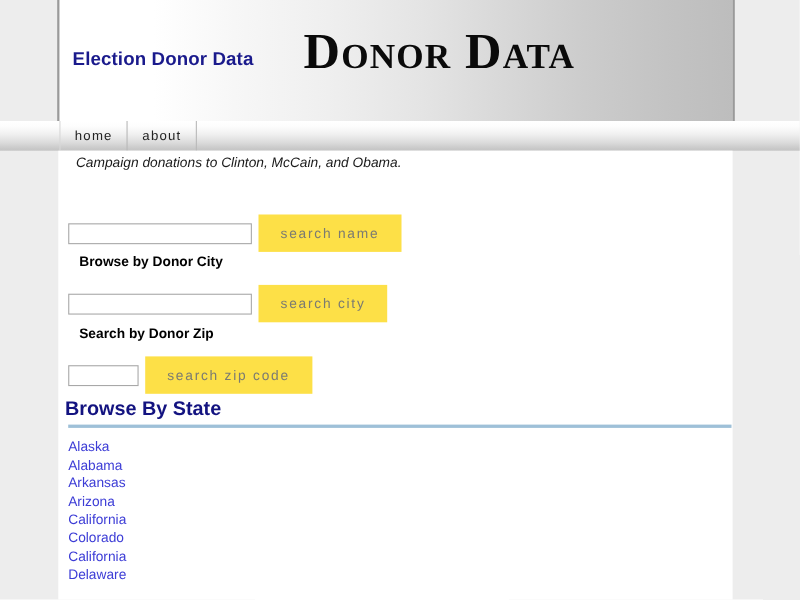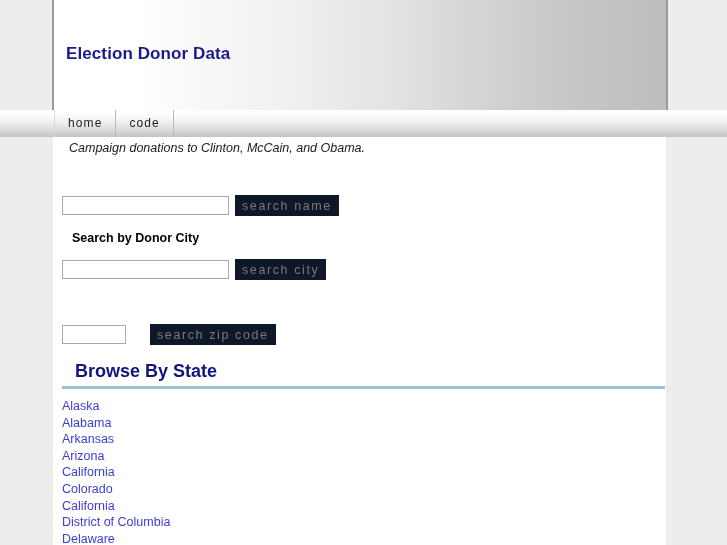--- a/index.html
+++ b/index.html
@@ -126,36 +126,36 @@
     font-size: 12px;
     color: #000;
     padding: 0 3px;
     box-sizing: border-box;
     outline: none;
   }
   .input-wide { width: 167px; }
   .input-narrow { width: 64px; }
   .search-btn {
     margin-left: 6px;
-    height: 21px;
+    height: 34px;
     border: 0;
-    background: #0f172a;
+    background: #fde047;
     color: #7b7b72;
     font-family: "Liberation Sans", sans-serif;
     font-size: 12.5px;
     letter-spacing: 1.6px;
-    padding: 0 7px;
+    padding: 0 20px;
     cursor: pointer;
     white-space: nowrap;
   }
 
   
   #browse-heading {
     position: absolute;
-    left: 22px;
+    left: 6px;
     top: 224px;
     font-size: 18px;
     font-weight: bold;
     color: #131380;
   }
   #browse-rule {
     position: absolute;
     left: 9px;
     top: 249px;
     width: 603px;
@@ -177,58 +177,59 @@
     width: max-content;
     cursor: pointer;
   }
 </style>
 </head>
 <body>
 
 <div id="header-band">
   <div id="header-inner">
     <div id="site-title">Election Donor Data</div>
+    <div id="logo-wordmark">Donor Data</div>
   </div>
 </div>
 
 <div id="navbar">
   <div id="nav-items">
     <a class="nav-item" href="#">home</a>
-    <a class="nav-item" href="#">code</a>
+    <a class="nav-item" href="#">about</a>
   </div>
 </div>
 
 <div id="content">
 
   <div id="intro-text">Campaign donations to Clinton, McCain, and Obama.</div>
 
   <div class="field-row" style="top:58px;">
     <input class="text-input input-wide" type="text" value="" placeholder="" style="">
     <button class="search-btn">search name</button>
   </div>
 
-  <div class="field-label" style="top:94px;">Search by Donor City</div>
+  <div class="field-label" style="top:94px;">Browse by Donor City</div>
   <div class="field-row" style="top:122px;">
     <input class="text-input input-wide" type="text" value="" placeholder="" style="">
     <button class="search-btn">search city</button>
   </div>
 
-  <div class="field-row" style="top:187px;gap:18px;">
+  <div class="field-label" style="top:159px;">Search by Donor Zip</div>
+  <div class="field-row" style="top:187px;">
     <input class="text-input input-narrow" type="text" value="" placeholder="" style="">
     <button class="search-btn">search zip code</button>
   </div>
 
   <div id="browse-heading">Browse By State</div>
   <div id="browse-rule"></div>
 
   <div id="state-list">
     <a class="state-link" href="#">Alaska</a>
     <a class="state-link" href="#">Alabama</a>
     <a class="state-link" href="#">Arkansas</a>
     <a class="state-link" href="#">Arizona</a>
     <a class="state-link" href="#">California</a>
     <a class="state-link" href="#">Colorado</a>
     <a class="state-link" href="#">California</a>
-    <a class="state-link" href="#">District of Columbia</a>
     <a class="state-link" href="#">Delaware</a>
   </div>
 
 </div>
 
 </body></html>

